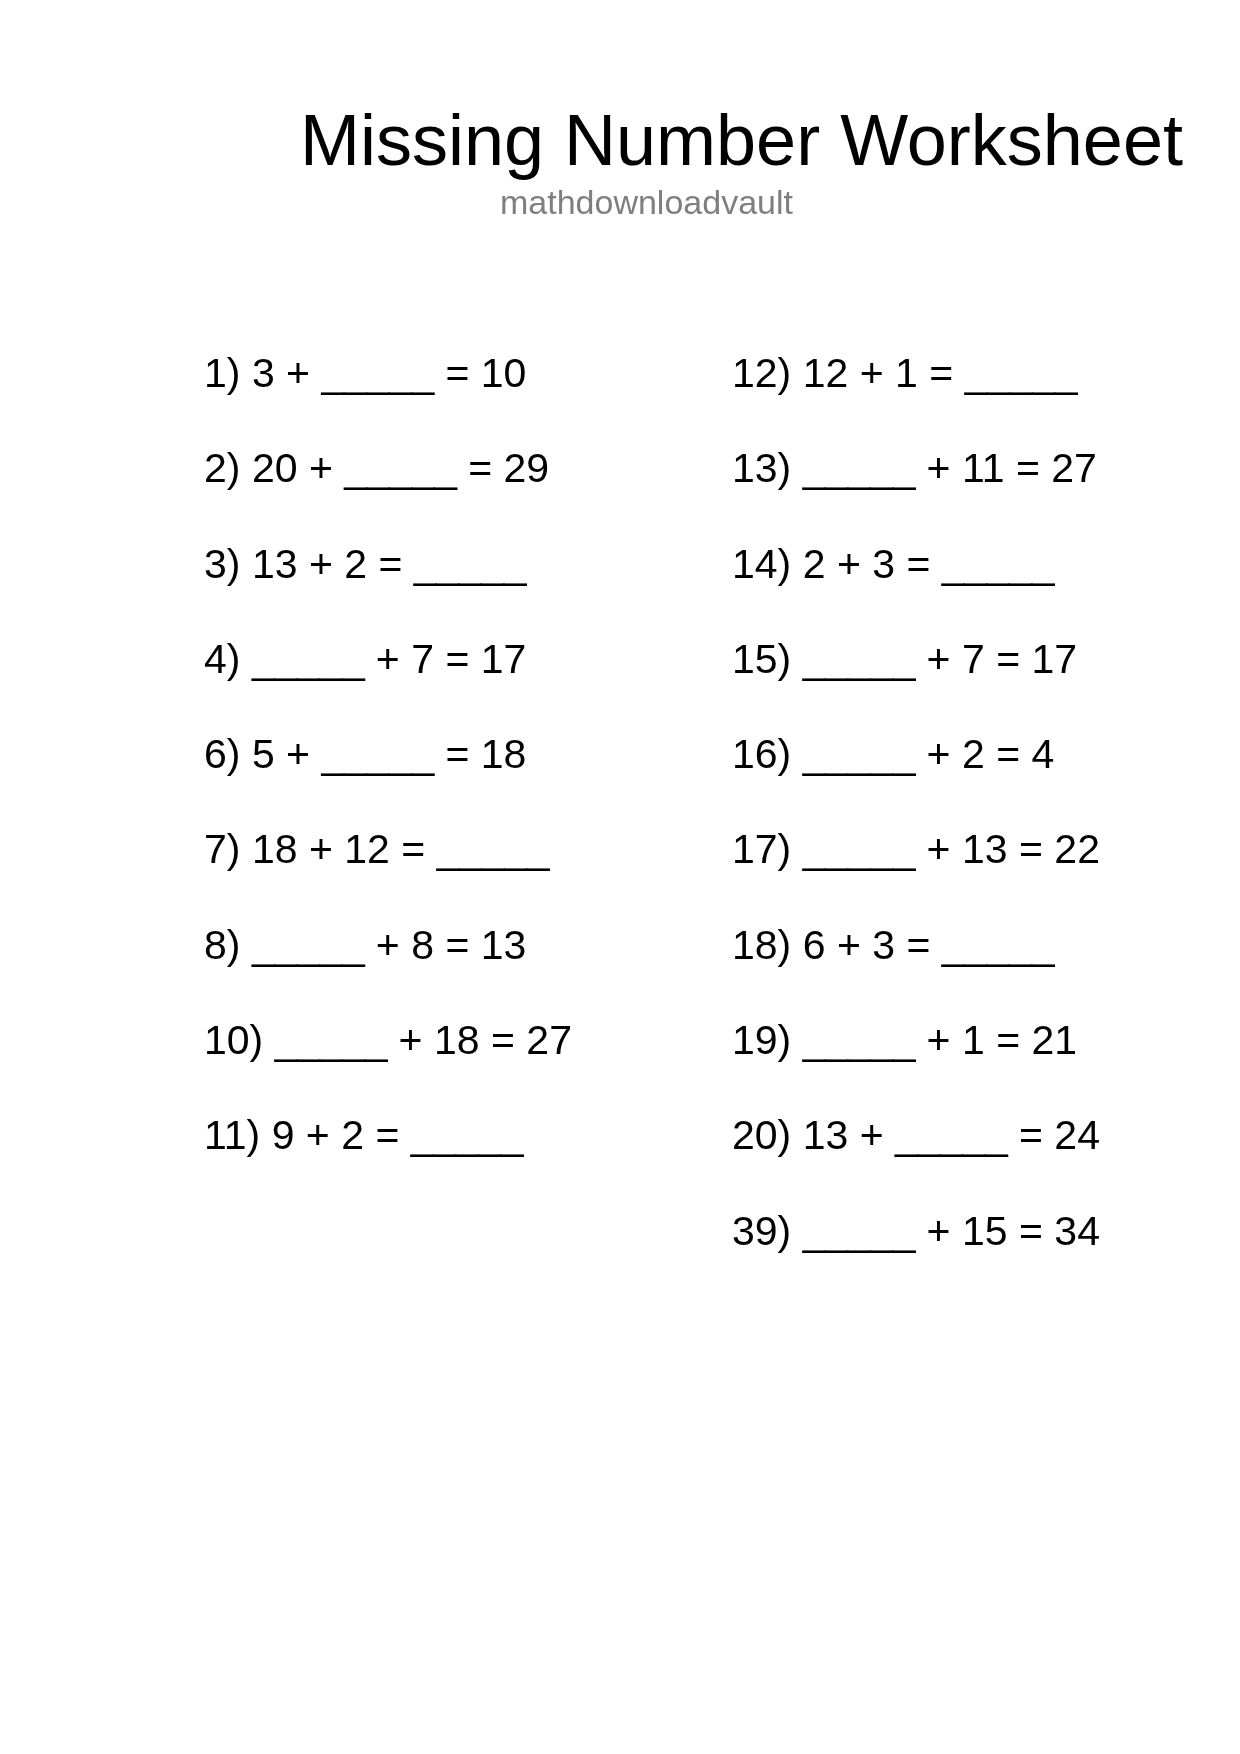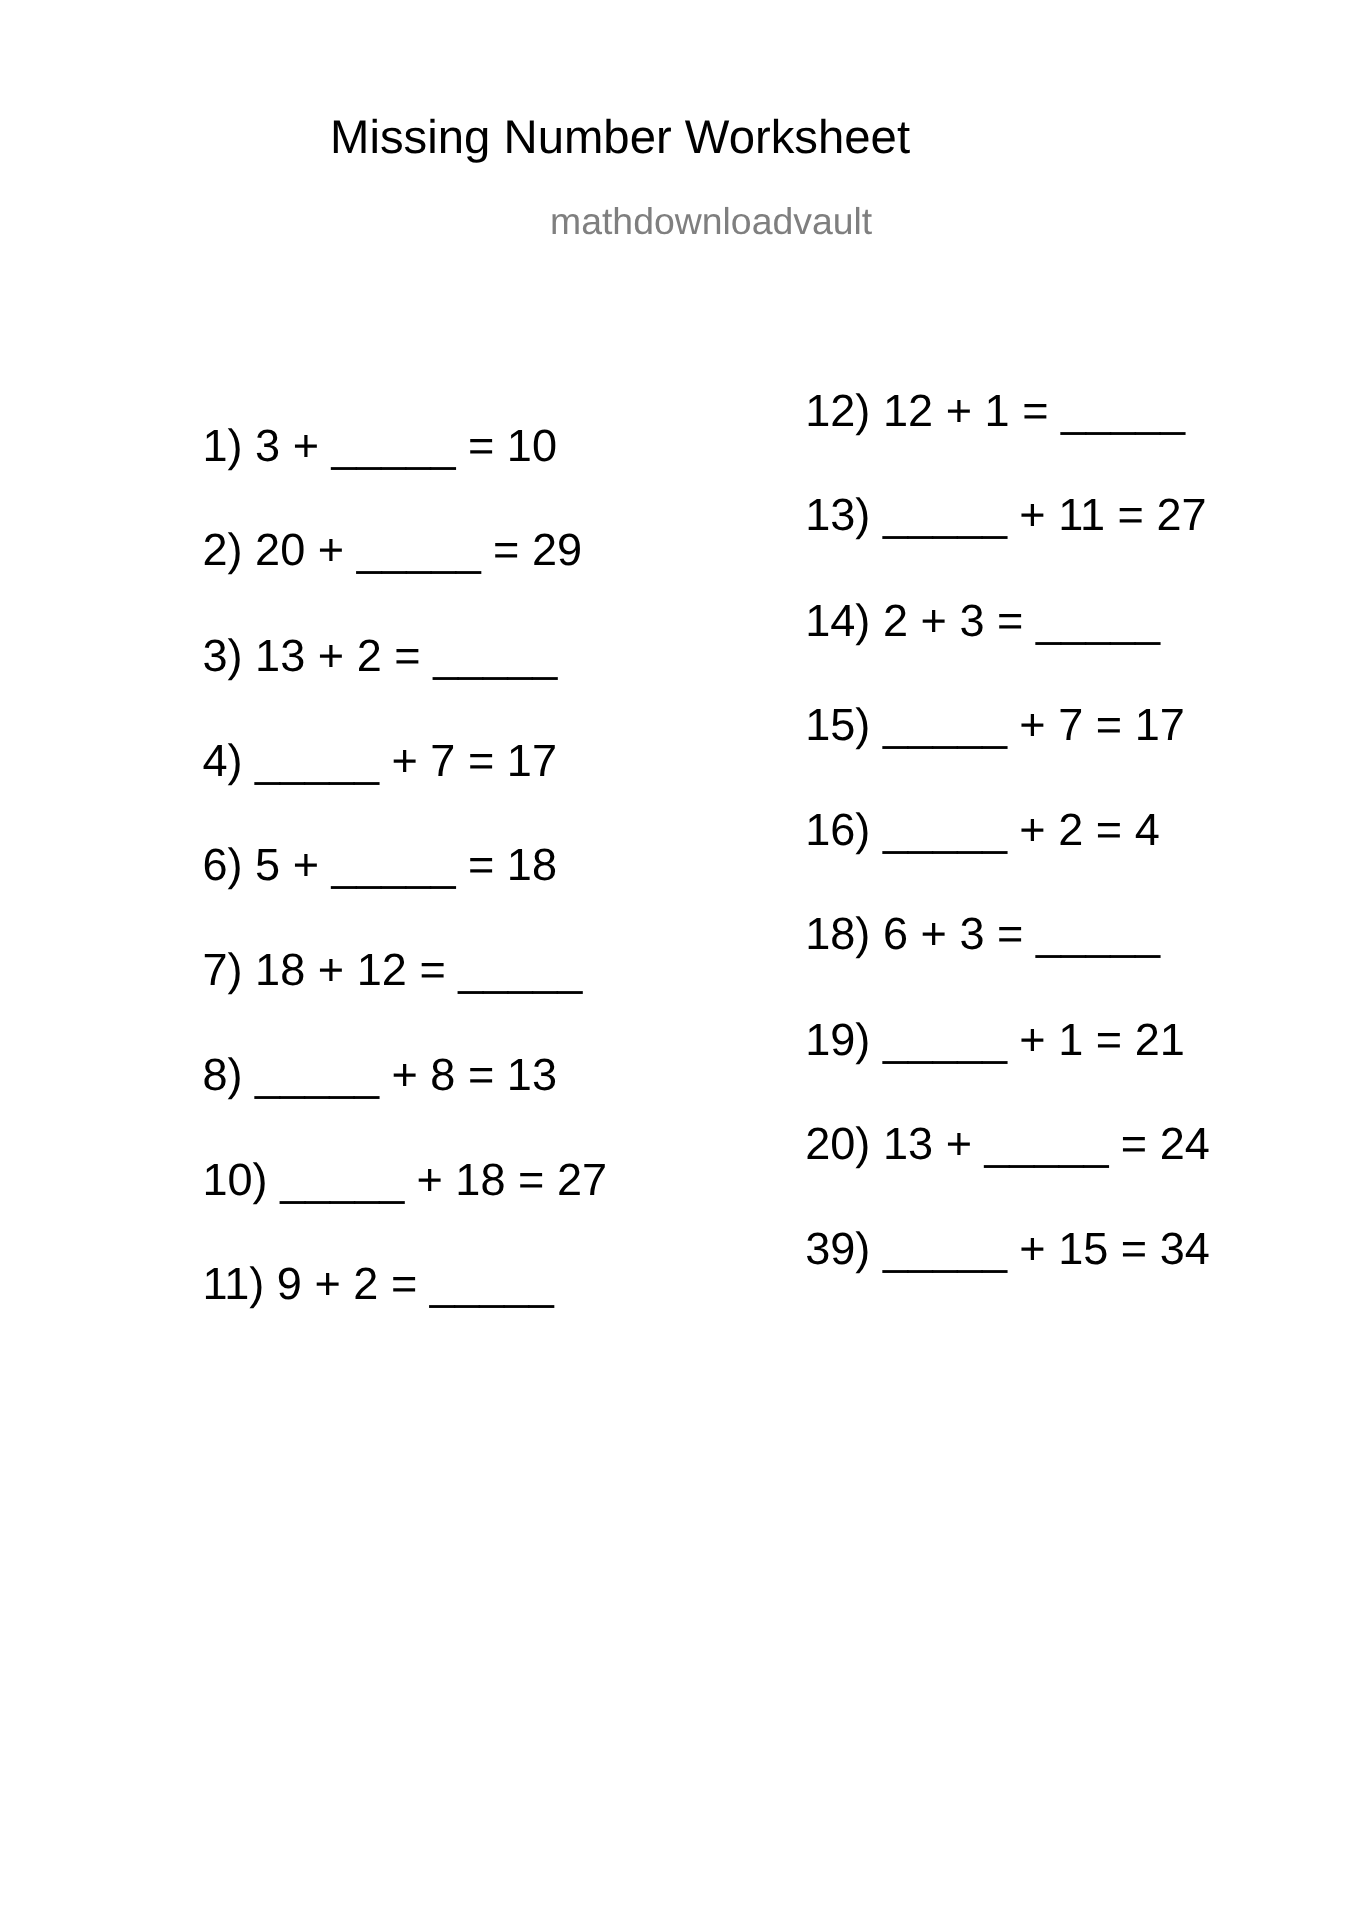--- a/index.html
+++ b/index.html
@@ -19,42 +19,42 @@
     position: absolute;
     left: 0; top: 0;
     width: 1240px;
     height: 1754px;
     background: #ffffff;
   }
   .title {
     position: absolute;
     left: 300px;
     top: 104px;
-    font-size: 43px;
+    font-size: 72px;
     line-height: 1;
     white-space: nowrap;
     color: #000000;
     margin: 0;
     font-weight: normal;
   }
   .subtitle {
     position: absolute;
     left: 500px;
     top: 185px;
     font-size: 34px;
     line-height: 1;
     white-space: nowrap;
     color: #7f7f7f;
   }
   .col {
     position: absolute;
     top: 353px;
     width: 480px;
   }
-  .col.left { left: 184px; margin-top: 32px; }
+  .col.left { left: 204px; }
   .col.right { left: 732px; }
   .problem {
     height: 95.3px;
     font-size: 41px;
     line-height: 41px;
     white-space: nowrap;
   }
   .num { }
   .blank { letter-spacing: -0.3px; }
 </style>
@@ -75,18 +75,19 @@
       <div class="problem"><span class="num">8)</span> <span class="blank">_____</span> <span class="num">+</span> <span class="num">8</span> <span class="num">=</span> <span class="num">13</span></div>
       <div class="problem"><span class="num">10)</span> <span class="blank">_____</span> <span class="num">+</span> <span class="num">18</span> <span class="num">=</span> <span class="num">27</span></div>
       <div class="problem"><span class="num">11)</span> <span class="num">9</span> <span class="num">+</span> <span class="num">2</span> <span class="num">=</span> <span class="blank">_____</span></div>
     </div>
   <div class="col right">
       <div class="problem"><span class="num">12)</span> <span class="num">12</span> <span class="num">+</span> <span class="num">1</span> <span class="num">=</span> <span class="blank">_____</span></div>
       <div class="problem"><span class="num">13)</span> <span class="blank">_____</span> <span class="num">+</span> <span class="num">11</span> <span class="num">=</span> <span class="num">27</span></div>
       <div class="problem"><span class="num">14)</span> <span class="num">2</span> <span class="num">+</span> <span class="num">3</span> <span class="num">=</span> <span class="blank">_____</span></div>
       <div class="problem"><span class="num">15)</span> <span class="blank">_____</span> <span class="num">+</span> <span class="num">7</span> <span class="num">=</span> <span class="num">17</span></div>
       <div class="problem"><span class="num">16)</span> <span class="blank">_____</span> <span class="num">+</span> <span class="num">2</span> <span class="num">=</span> <span class="num">4</span></div>
+      <div class="problem"><span class="num">17)</span> <span class="blank">_____</span> <span class="num">+</span> <span class="num">13</span> <span class="num">=</span> <span class="num">22</span></div>
       <div class="problem"><span class="num">18)</span> <span class="num">6</span> <span class="num">+</span> <span class="num">3</span> <span class="num">=</span> <span class="blank">_____</span></div>
       <div class="problem"><span class="num">19)</span> <span class="blank">_____</span> <span class="num">+</span> <span class="num">1</span> <span class="num">=</span> <span class="num">21</span></div>
       <div class="problem"><span class="num">20)</span> <span class="num">13</span> <span class="num">+</span> <span class="blank">_____</span> <span class="num">=</span> <span class="num">24</span></div>
       <div class="problem"><span class="num">39)</span> <span class="blank">_____</span> <span class="num">+</span> <span class="num">15</span> <span class="num">=</span> <span class="num">34</span></div>
     </div>
 </div>
 
 </body></html>

